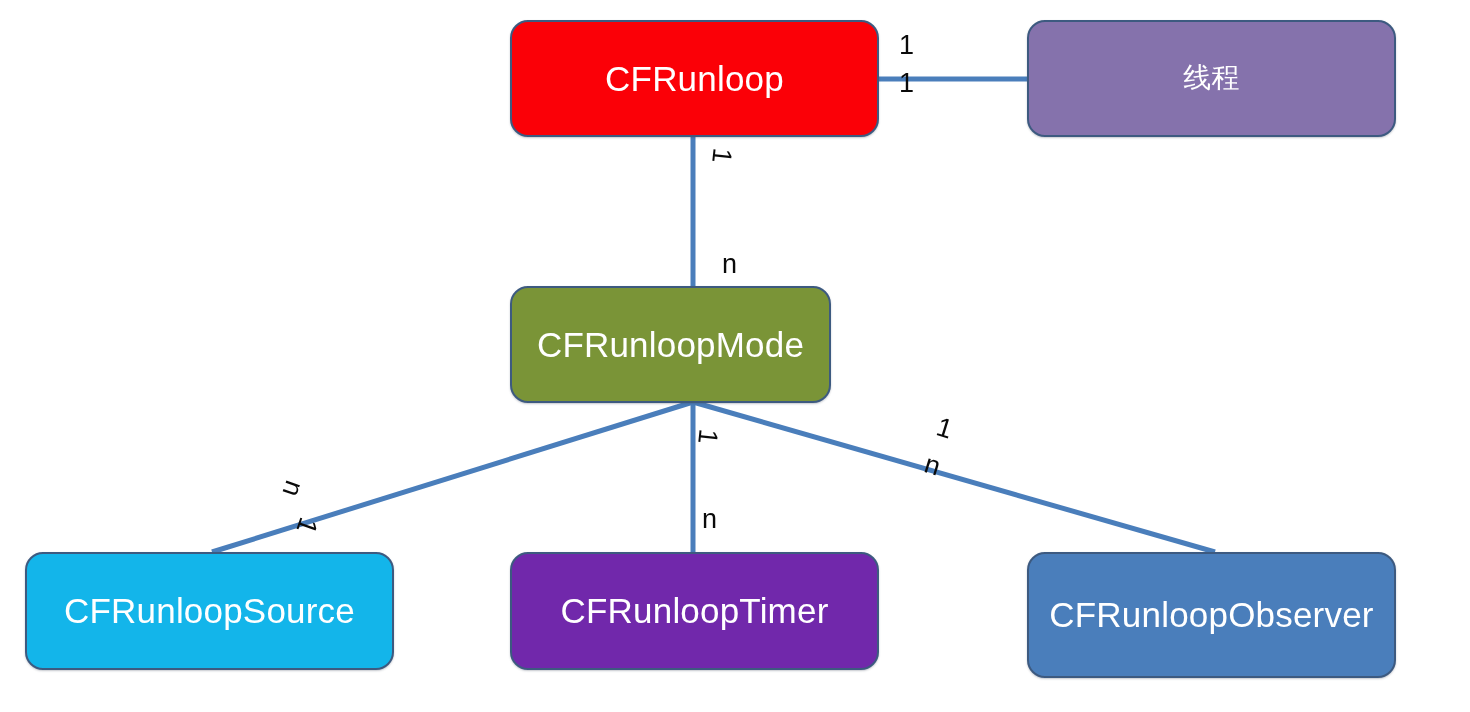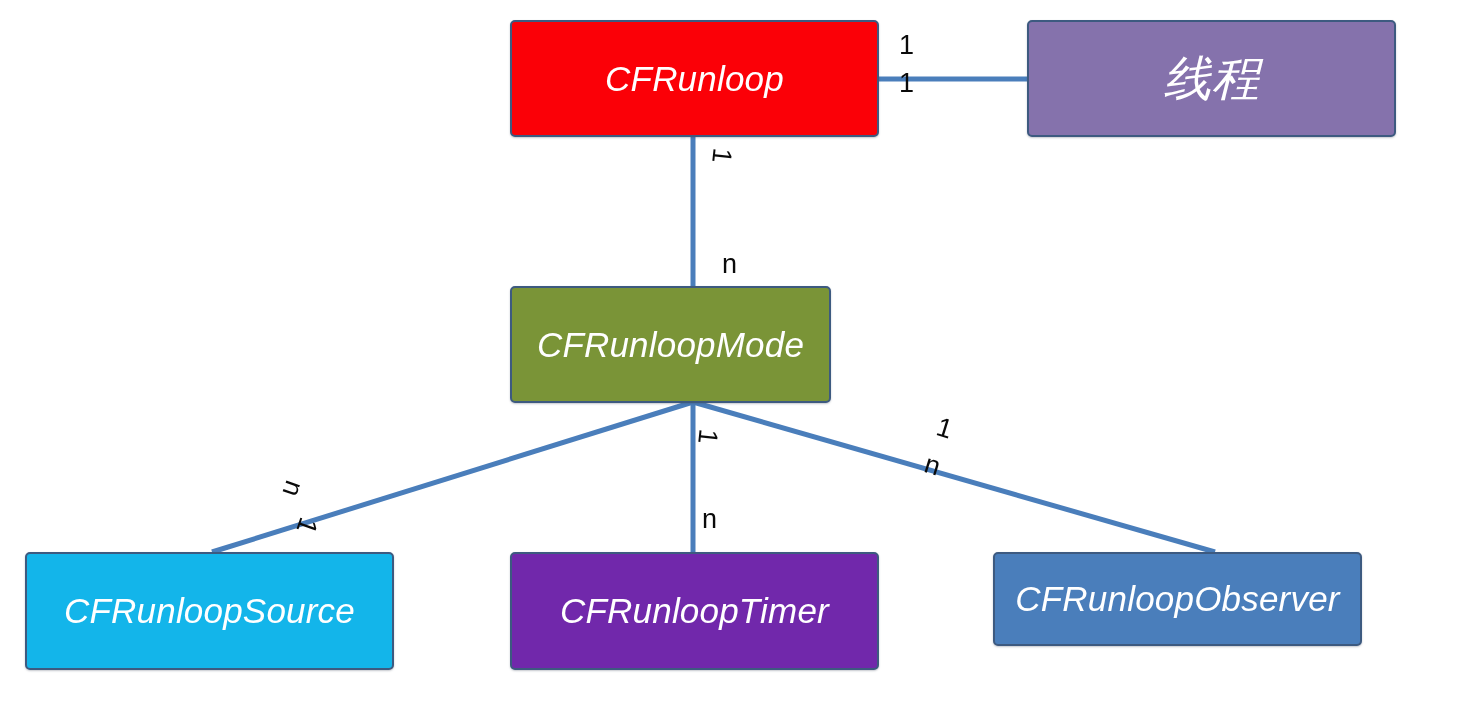--- a/index.html
+++ b/index.html
@@ -23,43 +23,42 @@
     left: 0;
     top: 0;
     width: 1470px;
     height: 712px;
     pointer-events: none;
   }
   .node {
     position: absolute;
     box-sizing: border-box;
     border: 2px solid #3d5a80;
-    border-radius: 5px;
+    border-radius: 18px;
     display: flex;
     align-items: center;
     justify-content: center;
     text-align: center;
     color: #ffffff;
     font-size: 35px;
     line-height: 1.08;
     letter-spacing: 0.2px;
     padding: 20px 10px;
     z-index: 3;
     box-shadow: 0 1px 2px rgba(60,70,90,0.30);
-    font-style: italic;
   }
   .node-label {
     display: block;
     width: 100%;
     white-space: normal;
     word-break: break-word;
   }
   .node.cjk .node-label {
     font-family: "DejaVu Sans", "Liberation Sans", sans-serif;
-    font-size: 48px;
+    font-size: 28px;
   }
   .mult {
     position: absolute;
     z-index: 4;
     color: #0a0a0a;
     font-size: 27px;
     line-height: 1;
     font-family: "Liberation Sans", "DejaVu Sans", sans-serif;
     white-space: nowrap;
   }
@@ -92,21 +91,21 @@
   </div>
 
   <div class="node" id="node-cfrunloopsource" style="left: 25px; top: 552px; width: 369px; height: 118px; background: rgb(19, 181, 234); border-color: rgb(61, 90, 128);">
     <span class="node-label">CFRunloopSource</span>
   </div>
 
   <div class="node" id="node-cfrunlooptimer" style="left: 510px; top: 552px; width: 369px; height: 118px; background: rgb(113, 40, 171); border-color: rgb(61, 90, 128);">
     <span class="node-label">CFRunloopTimer</span>
   </div>
 
-  <div class="node" id="node-cfrunloopobserver" style="left: 993px; top: 552px; width: 369px; height: 94px; background: rgb(74, 126, 187); border-color: rgb(61, 90, 128);">
+  <div class="node" id="node-cfrunloopobserver" style="left: 1027px; top: 552px; width: 369px; height: 126px; background: rgb(74, 126, 187); border-color: rgb(61, 90, 128);">
     <span class="node-label">CFRunloopObserver</span>
   </div>
 
   <div id="multiplicity-layer">
       <span class="mult" style="left: 899px; top: 32px; color: rgb(10, 10, 10); transform: rotate(0deg); transform-origin: center center;">1</span>
       <span class="mult" style="left: 899px; top: 70px; color: rgb(10, 10, 10); transform: rotate(0deg); transform-origin: center center;">1</span>
       <span class="mult" style="left: 714px; top: 142px; color: rgb(10, 10, 10); transform: rotate(96deg); transform-origin: center center;">1</span>
       <span class="mult" style="left: 722px; top: 251px; color: rgb(10, 10, 10); transform: rotate(0deg); transform-origin: center center;">n</span>
       <span class="mult" style="left: 285px; top: 475px; color: rgb(10, 10, 10); transform: rotate(109deg); transform-origin: center center;">n</span>
       <span class="mult" style="left: 299px; top: 512px; color: rgb(10, 10, 10); transform: rotate(109deg); transform-origin: center center;">1</span>

